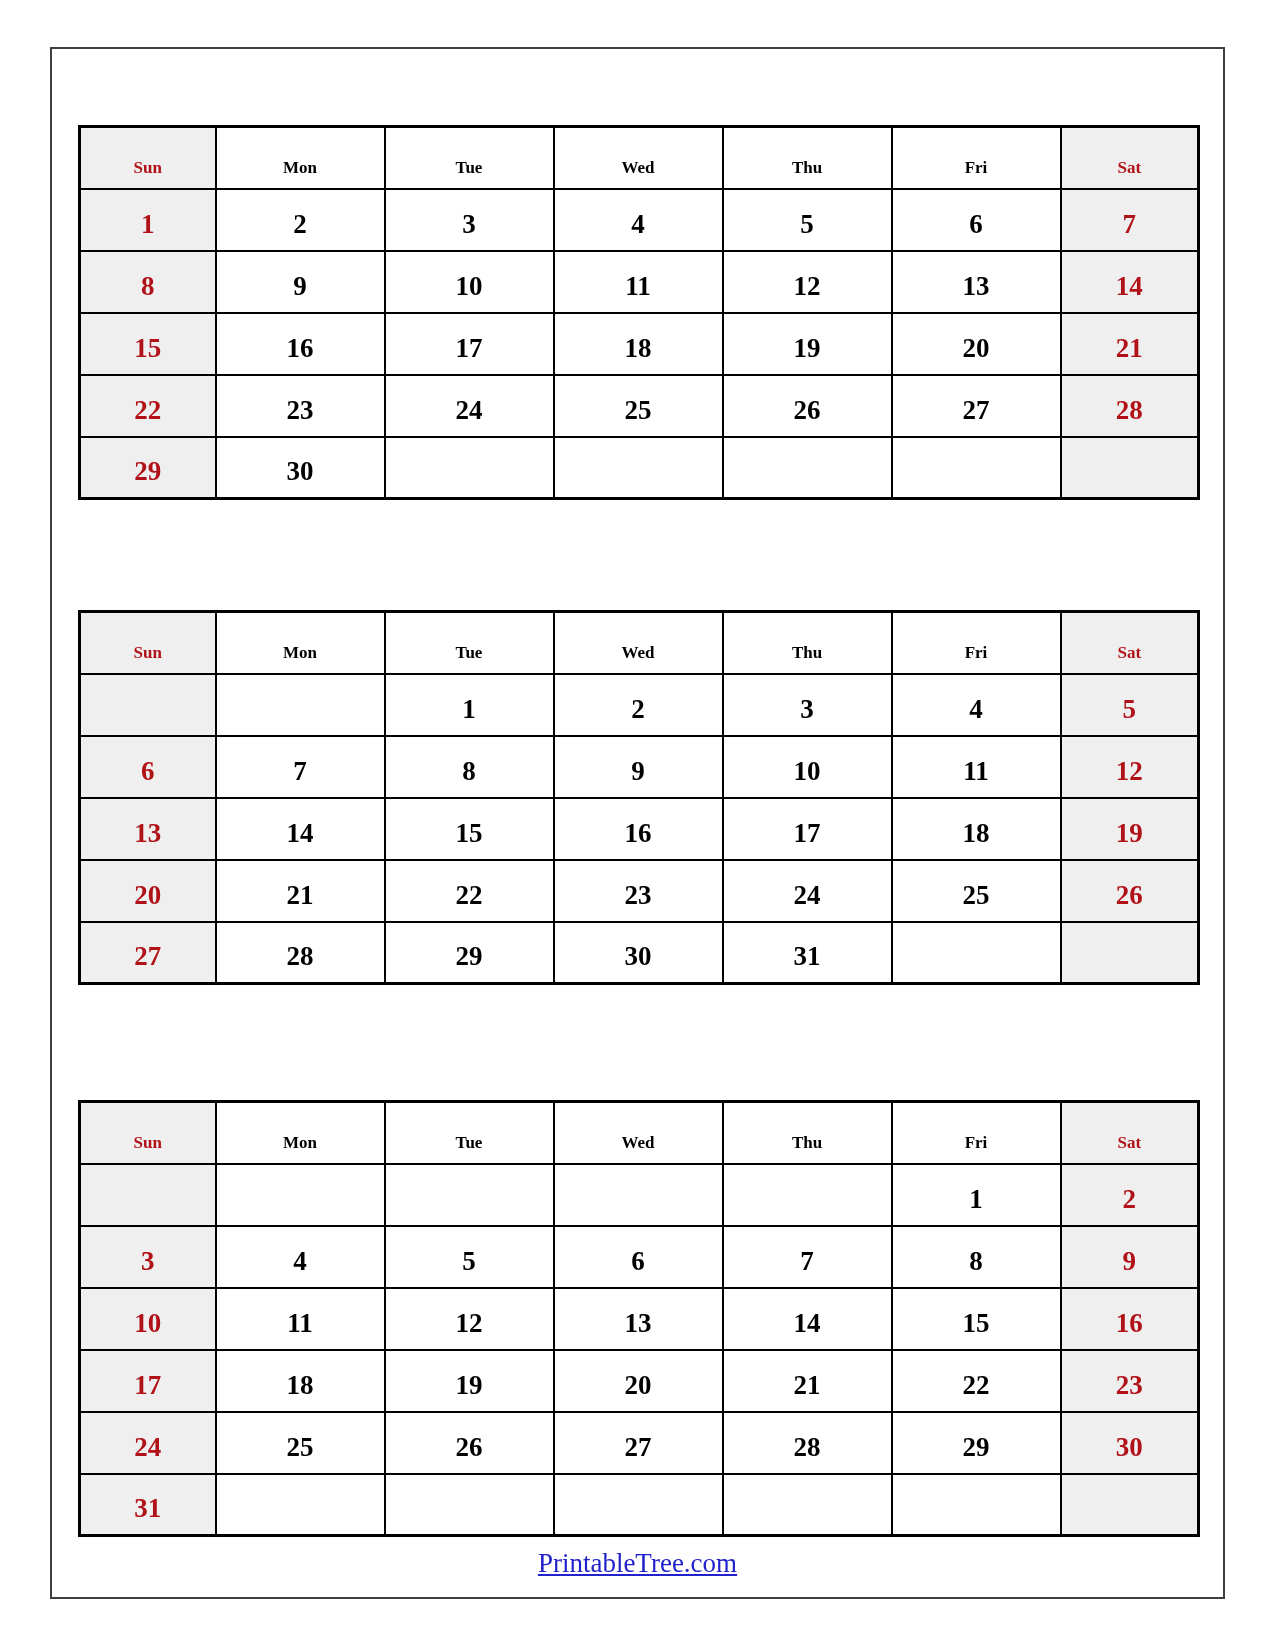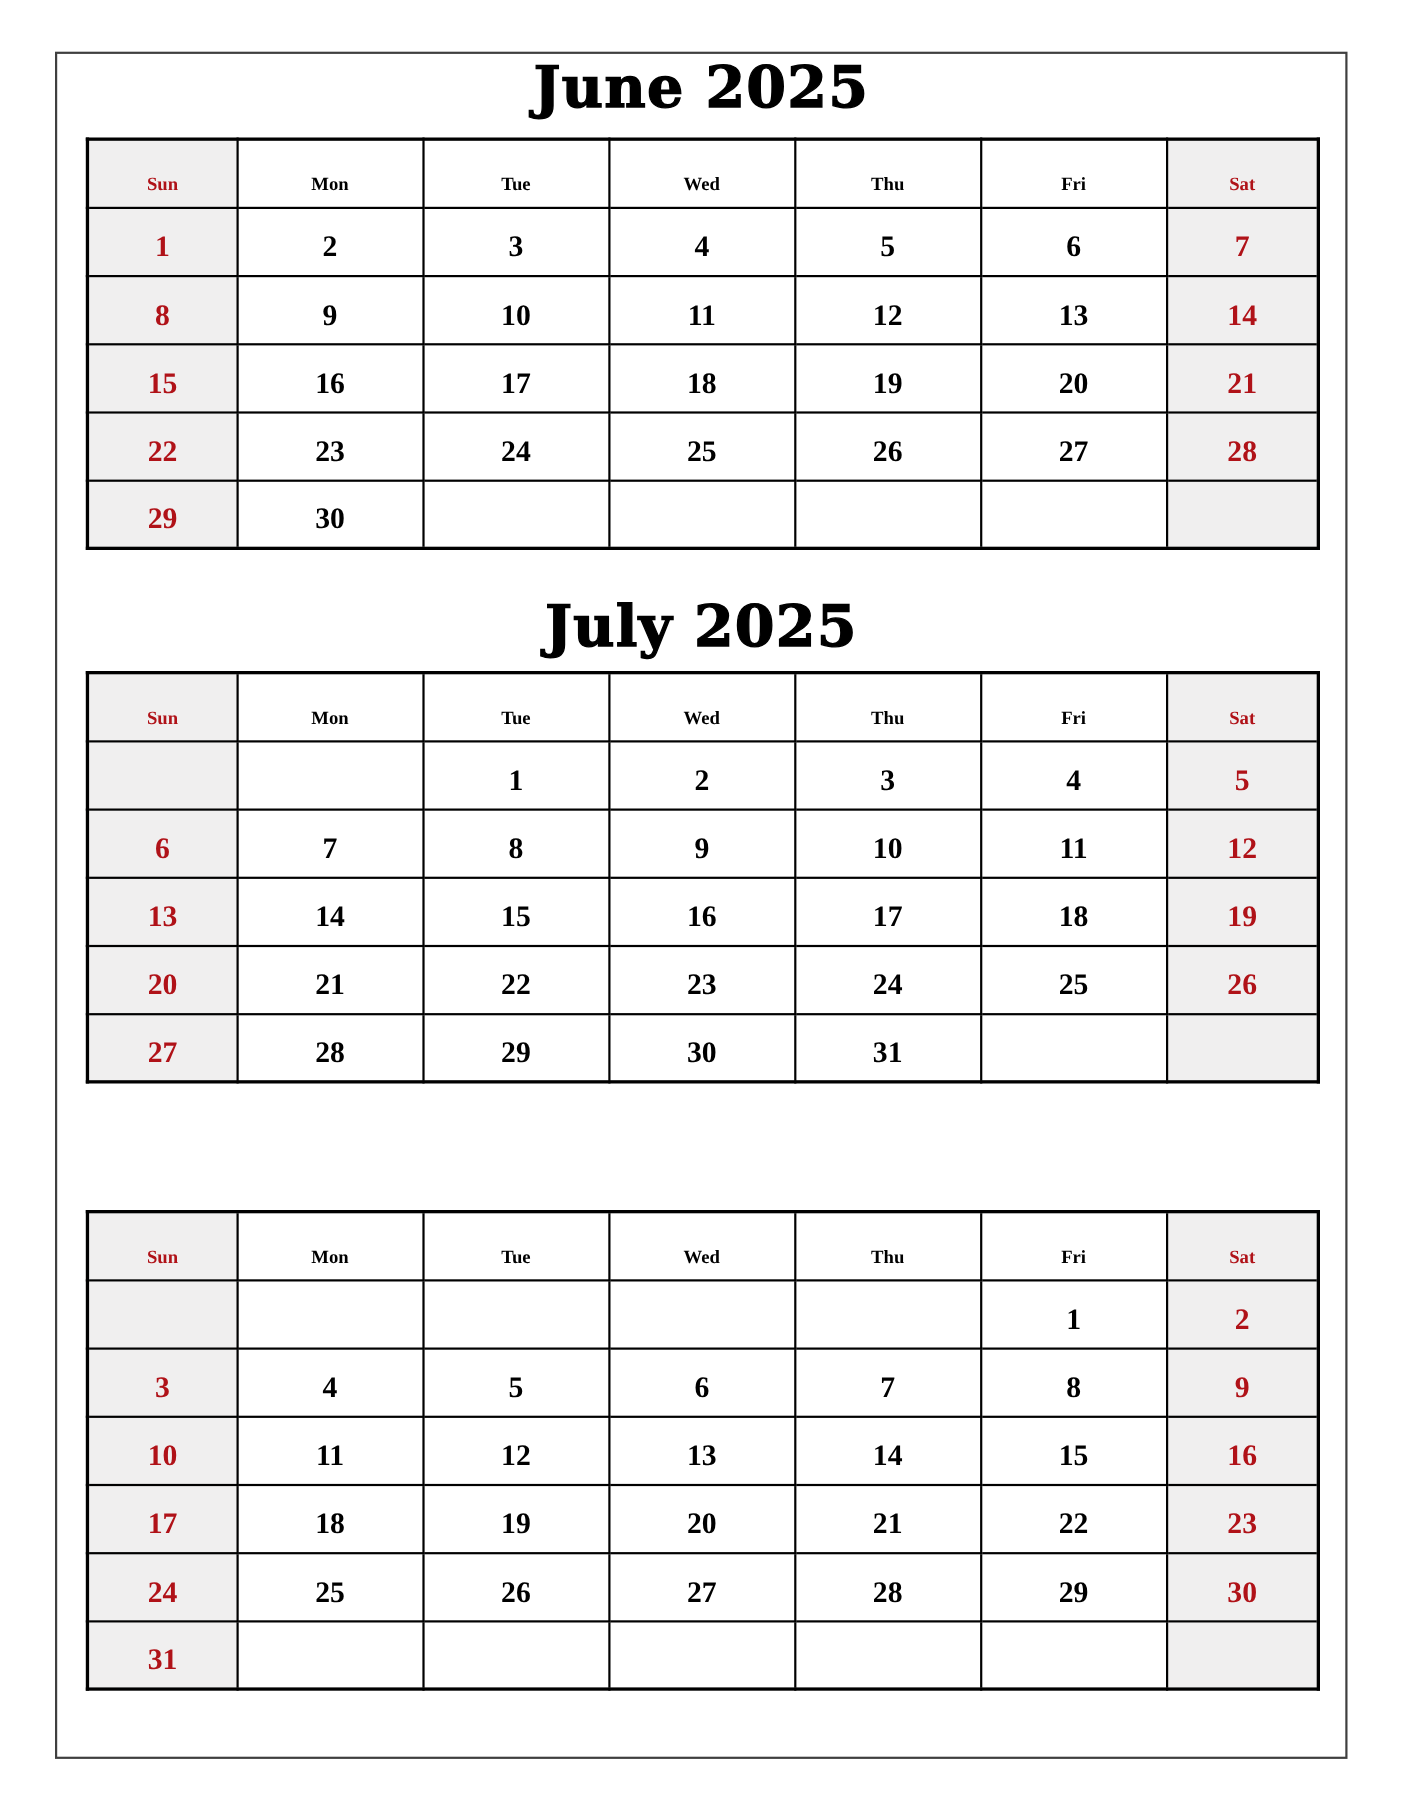--- a/index.html
+++ b/index.html
@@ -93,21 +93,20 @@
     cursor: pointer;
   }
 </style>
 </head>
 <body>
 
 <div class="sheet">
 
   <div class="page-frame"></div>
 
-  <h1 id="title-june" class="month-title">June 2025</h1>
   <table id="table-june" class="cal">
     <colgroup>
       <col class="c-sun">
         <col class="c-mid">
         <col class="c-mid">
         <col class="c-mid">
       <col class="c-mid">
         <col class="c-mid">
         <col class="c-sat">
     </colgroup>
@@ -164,21 +163,20 @@
           <td>30</td>
           <td></td>
           <td></td>
           <td></td>
           <td></td>
           <td class="we"></td>
         </tr>
       </tbody>
   </table>
 
-  <h1 id="title-july" class="month-title">July 2025</h1>
   <table id="table-july" class="cal">
     <colgroup>
       <col class="c-sun">
         <col class="c-mid">
         <col class="c-mid">
         <col class="c-mid">
       <col class="c-mid">
         <col class="c-mid">
         <col class="c-sat">
     </colgroup>
@@ -314,14 +312,17 @@
           <td></td>
           <td></td>
           <td></td>
           <td></td>
           <td></td>
           <td class="we"></td>
         </tr>
       </tbody>
   </table>
 
+  <div class="footer">
+    <a>PrintableTree.com</a>
+  </div>
 
 </div>
 
 </body></html>

